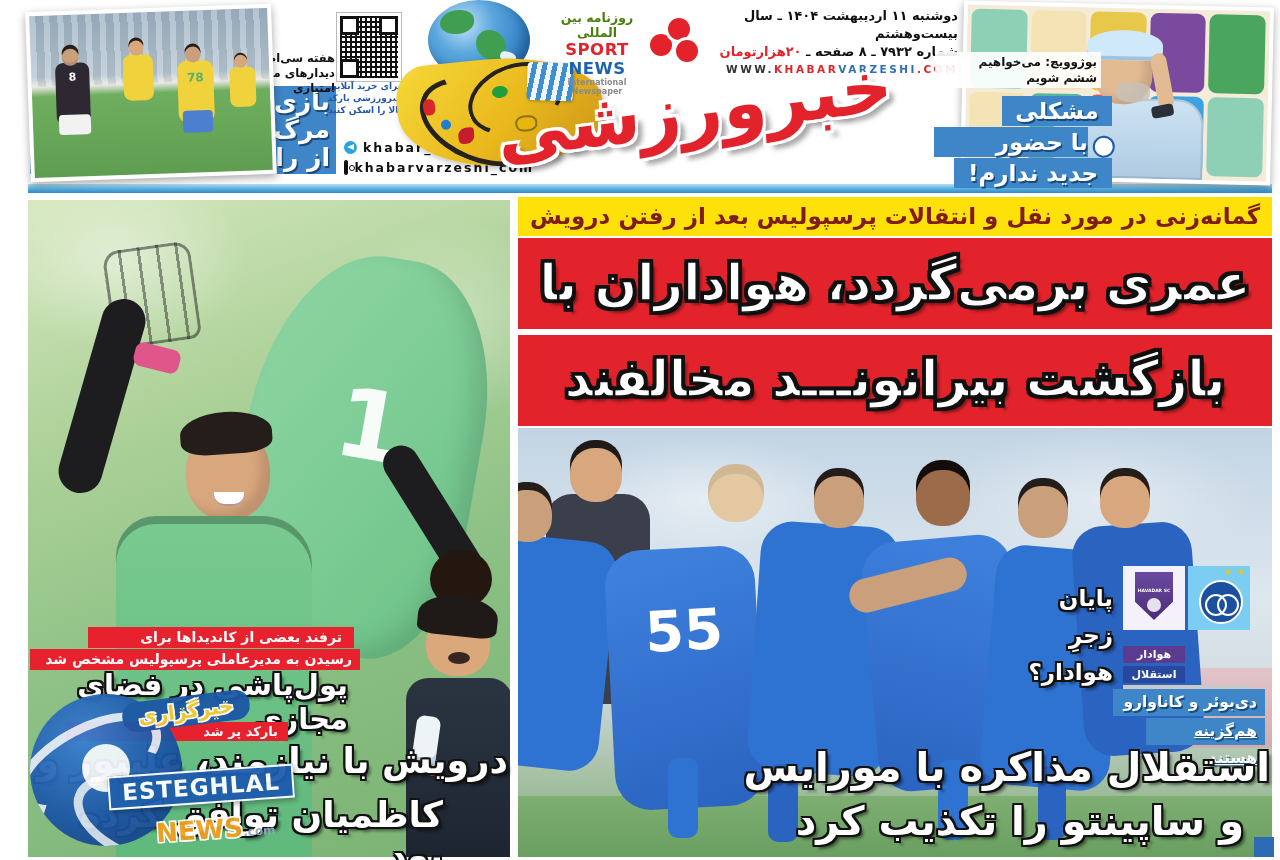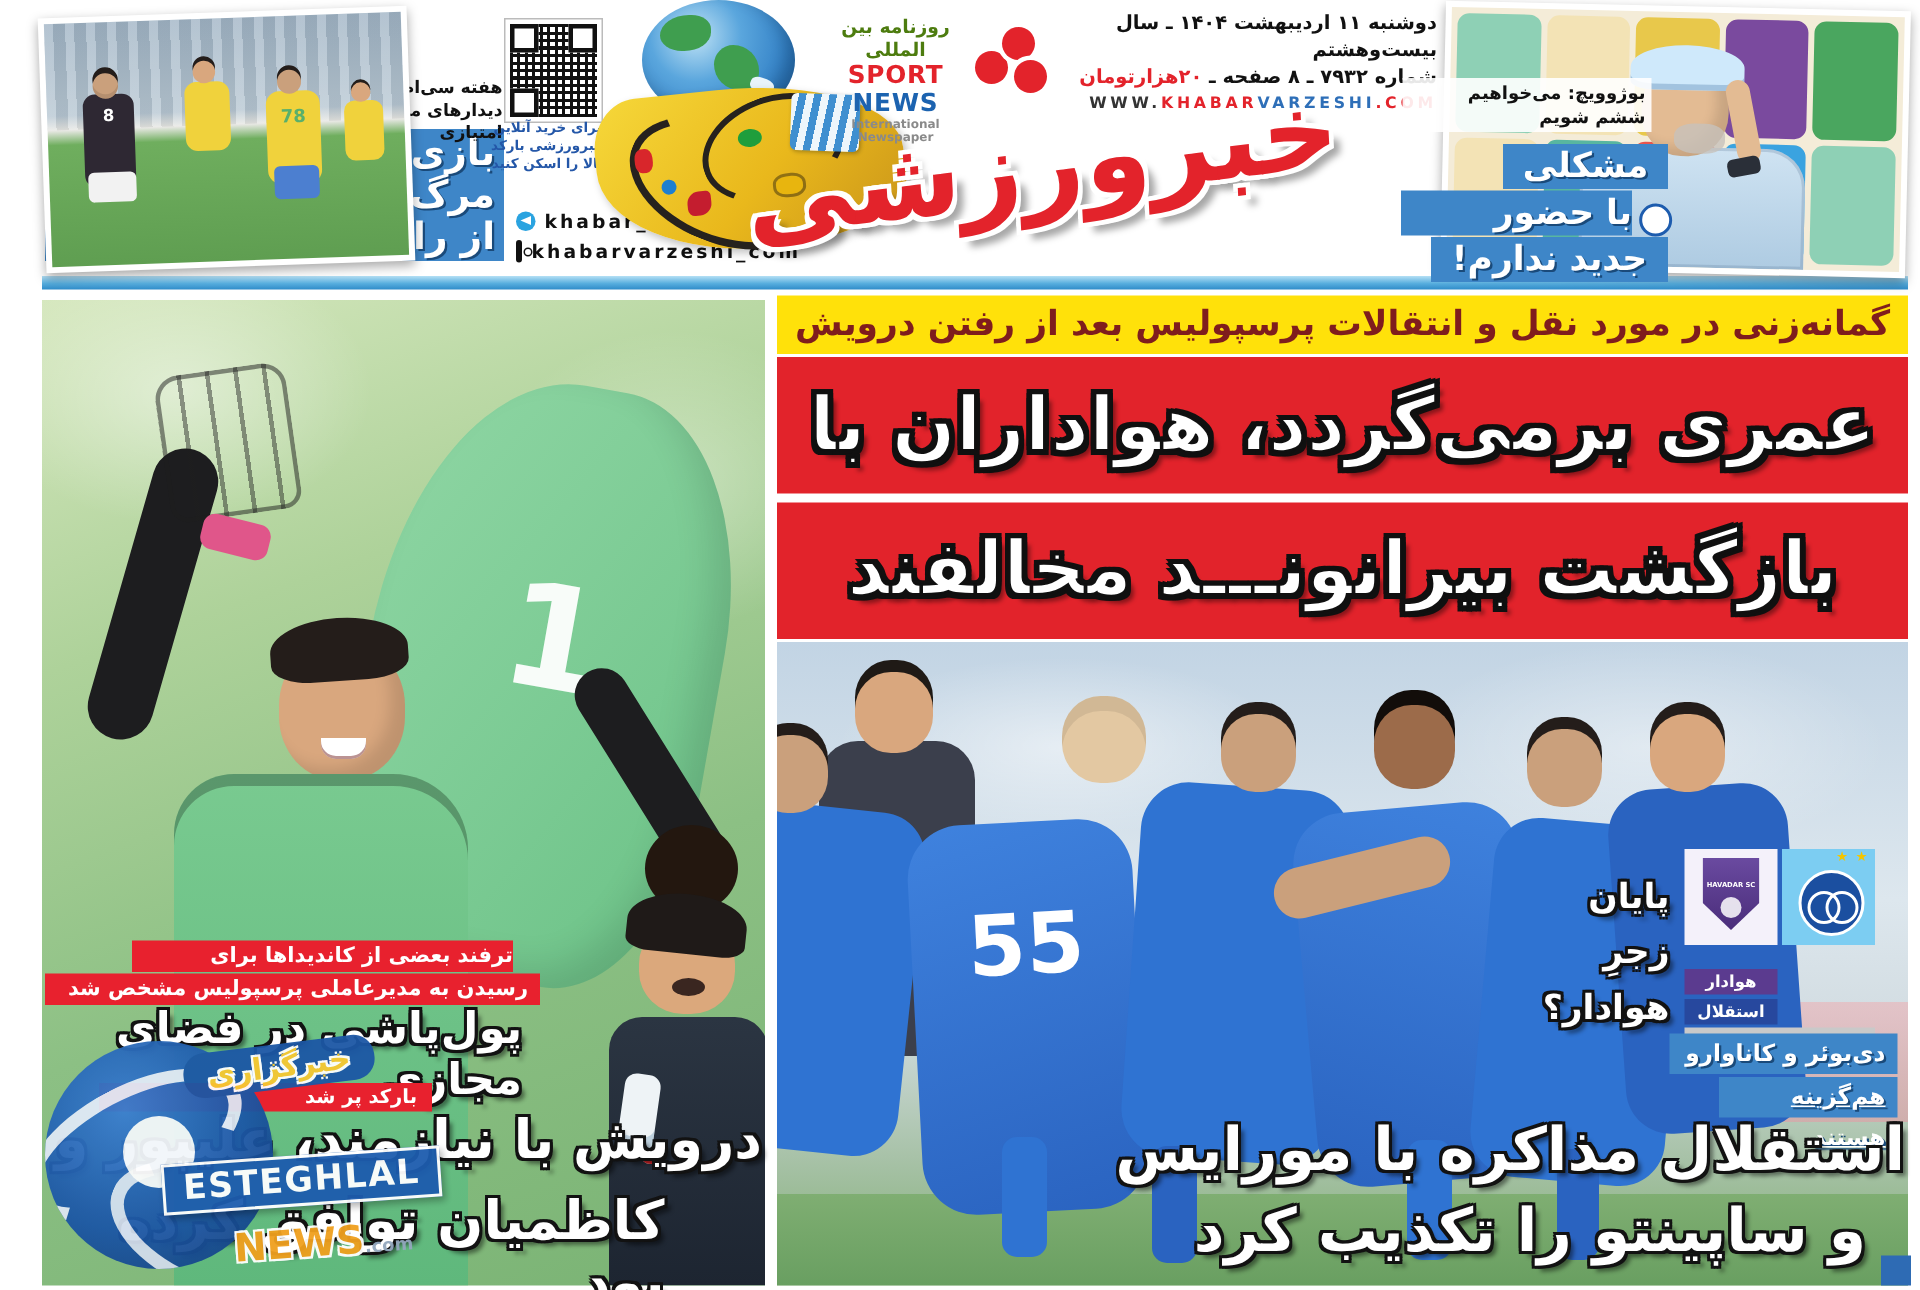--- a/index.html
+++ b/index.html
@@ -167,21 +167,21 @@
     <div class="shape" style="left:88px;top:316px;width:196px;height:341px;background:linear-gradient(180deg,#79ca90,#5fb87c);border-radius:40px 50px 0 0;box-shadow:inset 0 8px 0 rgba(0,0,0,.25);"></div>
 
     <div class="shape" style="left:398px;top:414px;width:64px;height:62px;border-radius:46%;background:#dba87c;"></div>
     <div class="shape" style="left:390px;top:396px;width:80px;height:40px;border-radius:50% 50% 20% 20%;background:#1f1a18;transform:rotate(6deg);"></div>
     <div class="shape" style="left:420px;top:452px;width:22px;height:12px;background:#3a2620;border-radius:50%;"></div>
     <div class="shape" style="left:378px;top:478px;width:106px;height:179px;background:linear-gradient(180deg,#2b3542,#1d2531);border-radius:22px 22px 0 0;"></div>
     <div class="shape" style="left:398px;top:560px;width:16px;height:16px;border-radius:50%;background:#fff;box-shadow:inset 0 4px 0 #3aa35b, inset 0 -4px 0 #d8262b;"></div>
     <div class="shape" style="left:386px;top:516px;width:24px;height:52px;background:#eef3f6;border-radius:8px;transform:rotate(8deg);box-shadow:inset 0 -10px 0 rgba(120,160,190,.4);"></div>
   </div>
 
-  <div class="abs redstrip" style="left:88px;top:627px;width:248px;height:21px;font-size:14px;line-height:21px;padding-left:6px;padding-right:0;z-index:3;">ترفند بعضی از کاندیداها برای</div>
+  <div class="abs redstrip" style="left:88px;top:627px;width:248px;height:21px;font-size:14px;line-height:21px;padding-left:6px;padding-right:12px;z-index:3;">ترفند بعضی از کاندیداها برای</div>
   <div class="abs redstrip" style="left:30px;top:649px;width:316px;height:21px;font-size:14px;line-height:21px;padding-left:6px;padding-right:8px;z-index:3;">رسیدن به مدیرعاملی پرسپولیس مشخص شد</div>
   <div class="abs rtl xb o1" style="left:28px;top:668px;width:320px;text-align:right;font-size:29px;z-index:3;">پول‌پاشی در فضای مجازی</div>
   <div class="abs redstrip" style="left:66px;top:722px;width:212px;height:19px;font-size:13px;line-height:19px;padding-right:10px;z-index:3;">بارکد پر شد</div>
   <div class="abs rtl xb o1" style="left:28px;top:740px;width:480px;text-align:right;font-size:36px;z-index:3;">درویش با نیازمند، علیپور و</div>
   <div class="abs rtl xb o1" style="left:28px;top:794px;width:415px;text-align:right;font-size:36px;z-index:3;">کاظمیان توافق کرده بود</div>
 
   <div class="abs" style="left:30px;top:686px;width:335px;height:172px;z-index:6;opacity:.95;">
     <div class="shape" style="left:0;top:8px;width:152px;height:152px;border-radius:50%;background:radial-gradient(circle at 35% 30%,#3a7fd0 0%,#1c57a5 55%,#123c77 100%);overflow:hidden;">
       <div class="shape" style="left:52px;top:50px;width:48px;height:48px;border-radius:50%;background:#f2f6fa;"></div>
       <div class="shape" style="left:-20px;top:30px;width:140px;height:60px;border:9px solid rgba(255,255,255,.85);border-radius:50%;transform:rotate(-28deg);border-bottom-color:transparent;"></div>

